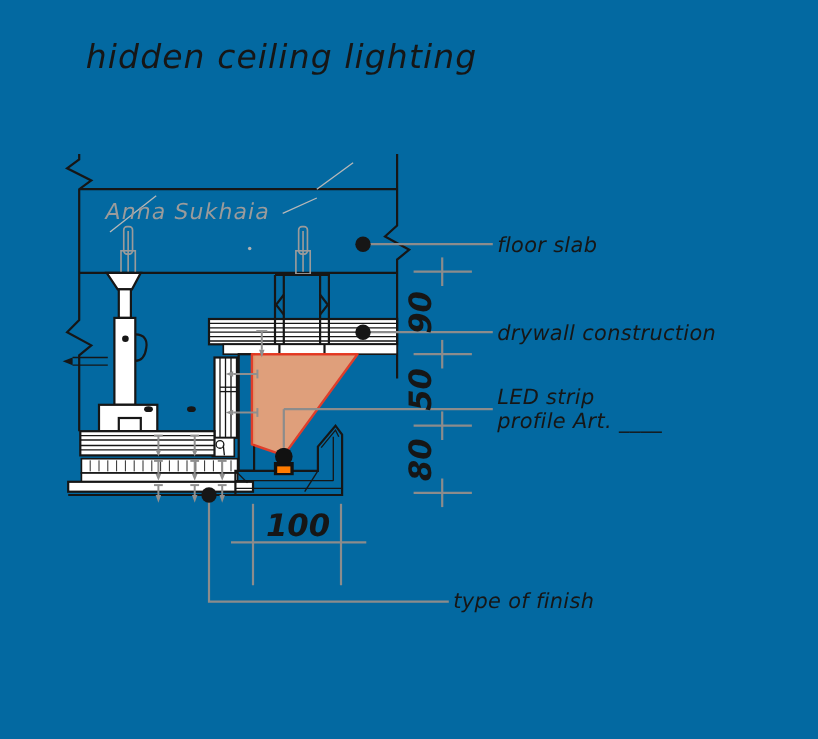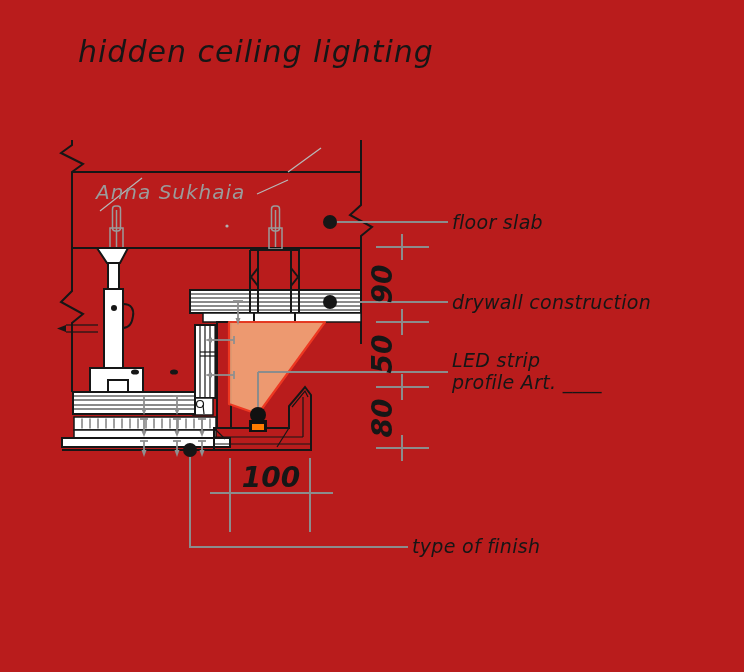--- a/index.html
+++ b/index.html
@@ -1,17 +1,17 @@
 <!DOCTYPE html>
 <html><head>
 <meta charset="utf-8">
 <style>
   html,body{margin:0;padding:0;background:#ffffff;}
   .stage{
-    position:relative;width:744px;height:672px;background:#b91c1c;overflow:hidden;
+    position:relative;width:744px;height:672px;background:#0369a1;overflow:hidden;
     font-family:"DejaVu Sans", sans-serif;
   }
   svg{position:absolute;left:0;top:0;}
   text{font-family:"DejaVu Sans", sans-serif;fill:#161616;}
   .title-text{font-size:30px;font-style:italic;font-weight:500;letter-spacing:1px;}
   .watermark-text{font-size:20px;font-style:italic;letter-spacing:1px;fill:#9b9b9b;}
   .label-text{font-size:19px;font-style:italic;letter-spacing:0.3px;}
   .dim-text{font-size:28px;font-style:italic;font-weight:bold;}
   .blk{stroke:#161616;fill:none;stroke-width:2;}
   .blk-thin{stroke:#161616;fill:none;stroke-width:1.2;}

